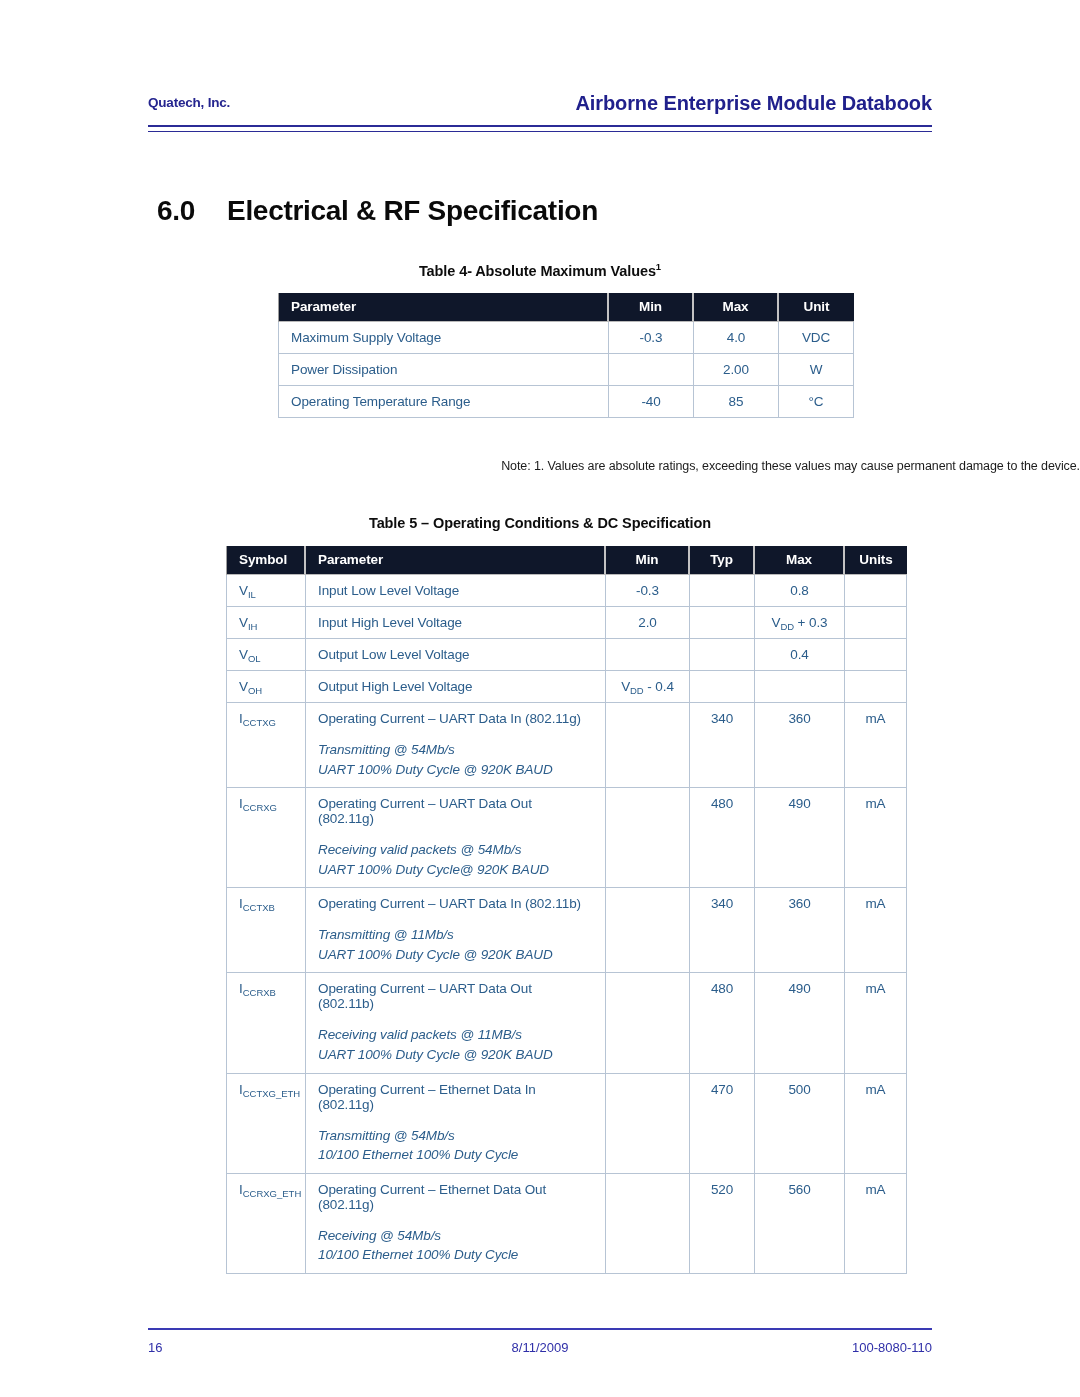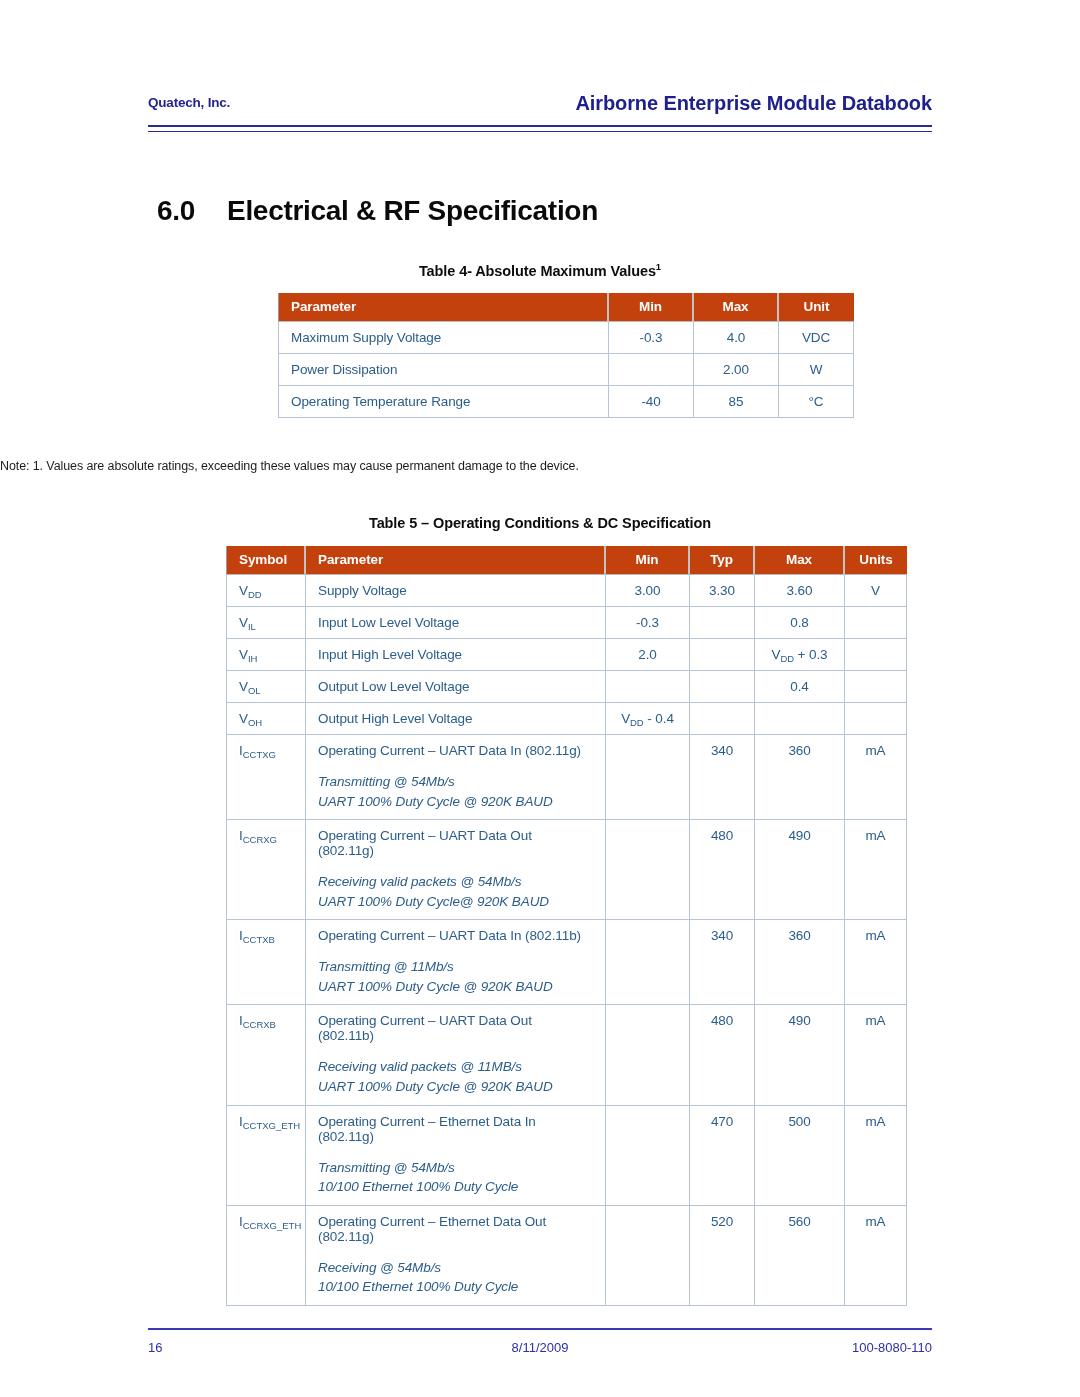--- a/index.html
+++ b/index.html
@@ -94,21 +94,21 @@
   }
 
   
   .spec-table {
     position: absolute;
     border-collapse: separate;
     border-spacing: 0;
     table-layout: fixed;
   }
   .spec-table th {
-    background: #c2410c;
+    background: #0f172a;
     color: #ffffff;
     font-size: 13.5px;
     font-weight: bold;
     text-align: left;
     padding: 6px 10px 7px 12px;
     border-right: 2px solid #c3c3c3;
     border-bottom: 1px solid #b9b9b9;
     letter-spacing: -0.1px;
     white-space: nowrap;
   }
@@ -153,21 +153,21 @@
     line-height: 1.45;
   }
   .subline .l2 { display: block; }
   .wrapline { display: block; }
 
   
   .table-note {
     position: absolute;
     left: 0;
     width: 1080px;
-    text-align: left;
+    text-align: right;
     top: 424px;
     font-size: 12.5px;
     color: #1c1c1c;
     letter-spacing: -0.1px;
   }
 
   
   .footer-rule {
     position: absolute;
     left: 148px;
@@ -263,30 +263,20 @@
         <th>Symbol</th>
         <th>Parameter</th>
         <th class="center">Min</th>
         <th class="center">Typ</th>
         <th class="center">Max</th>
         <th class="center">Units</th>
       </tr>
     </thead>
     <tbody id="table5-body">
         <tr>
-          <td><span class="sym">V<sub>DD</sub></span></td>
-          <td>
-            <span class="wrapline">Supply Voltage</span>
-          </td>
-          <td class="center val">3.00</td>
-          <td class="center val">3.30</td>
-          <td class="center val">3.60</td>
-          <td class="center val">V</td>
-        </tr>
-        <tr>
           <td><span class="sym">V<sub>IL</sub></span></td>
           <td>
             <span class="wrapline">Input Low Level Voltage</span>
           </td>
           <td class="center val">-0.3</td>
           <td class="center val"></td>
           <td class="center val">0.8</td>
           <td class="center val"></td>
         </tr>
         <tr>

